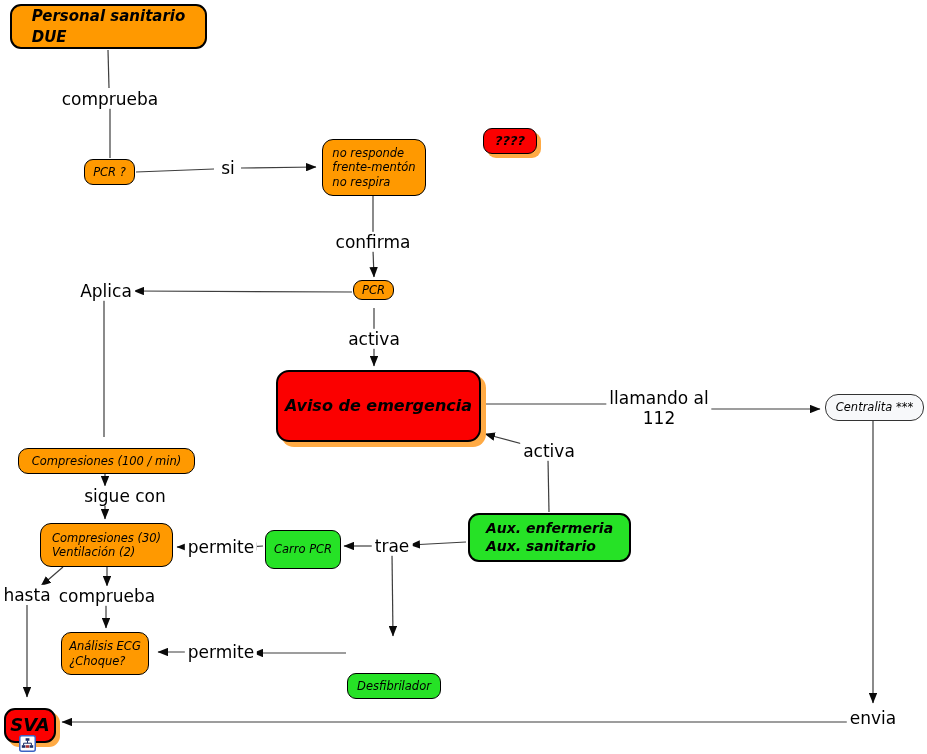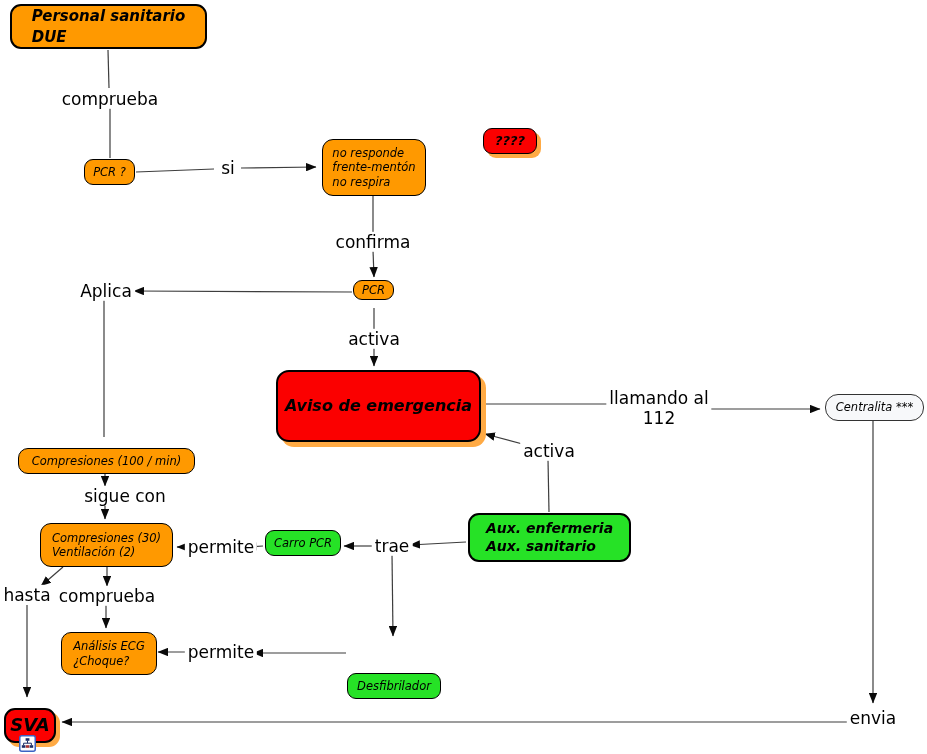--- a/index.html
+++ b/index.html
@@ -25,23 +25,23 @@
   
   #n-personal{left:10px;top:4px;width:197px;height:45px;font-size:15px;line-height:1.35;border-radius:11px;border-width:2px;}
   #n-pcr-q{left:84px;top:159px;width:51px;height:26px;}
   #n-no-responde{left:322px;top:139px;width:104px;height:57px;border-radius:11px;}
   #n-unknown{left:483px;top:128px;width:54px;height:26px;font-size:13px;}
   #n-pcr{left:353px;top:280px;width:41px;height:20px;}
   #n-aviso{left:276px;top:370px;width:205px;height:72px;font-size:16px;border-radius:13px;border-width:2px;box-shadow:5px 5px 0 var(--c-shadow,#FFAA44);}
   #n-centralita{left:825px;top:394px;width:99px;height:27px;border-radius:13px;}
   #n-comp100{left:18px;top:438px;width:177px;height:26px;border-radius:10px;margin-top:10px;}
   #n-comp30{left:40px;top:523px;width:133px;height:44px;border-radius:11px;}
-  #n-carro{left:265px;top:530px;width:76px;height:26px;}
+  #n-carro{left:265px;top:530px;width:76px;height:39px;}
   #n-aux{left:468px;top:513px;width:163px;height:49px;font-size:14px;border-radius:11px;border-width:2px;}
-  #n-analisis{left:61px;top:632px;width:96px;height:43px;border-radius:10px;}
+  #n-analisis{left:61px;top:632px;width:88px;height:43px;border-radius:10px;}
   #n-desfib{left:347px;top:640px;width:94px;height:26px;margin-top:33px;}
   #n-sva{left:4px;top:708px;width:52px;height:35px;font-size:18px;border-radius:11px;border-width:2px;}
   
   #l-comprueba{left:110px;top:99px;}
   #l-si{left:228px;top:168px;}
   #l-confirma{left:373px;top:242px;}
   #l-aplica{left:106px;top:291px;}
   #l-activa{left:374px;top:339px;}
   #l-llamando{left:659px;top:408px;}
   #l-activa2{left:549px;top:451px;}

